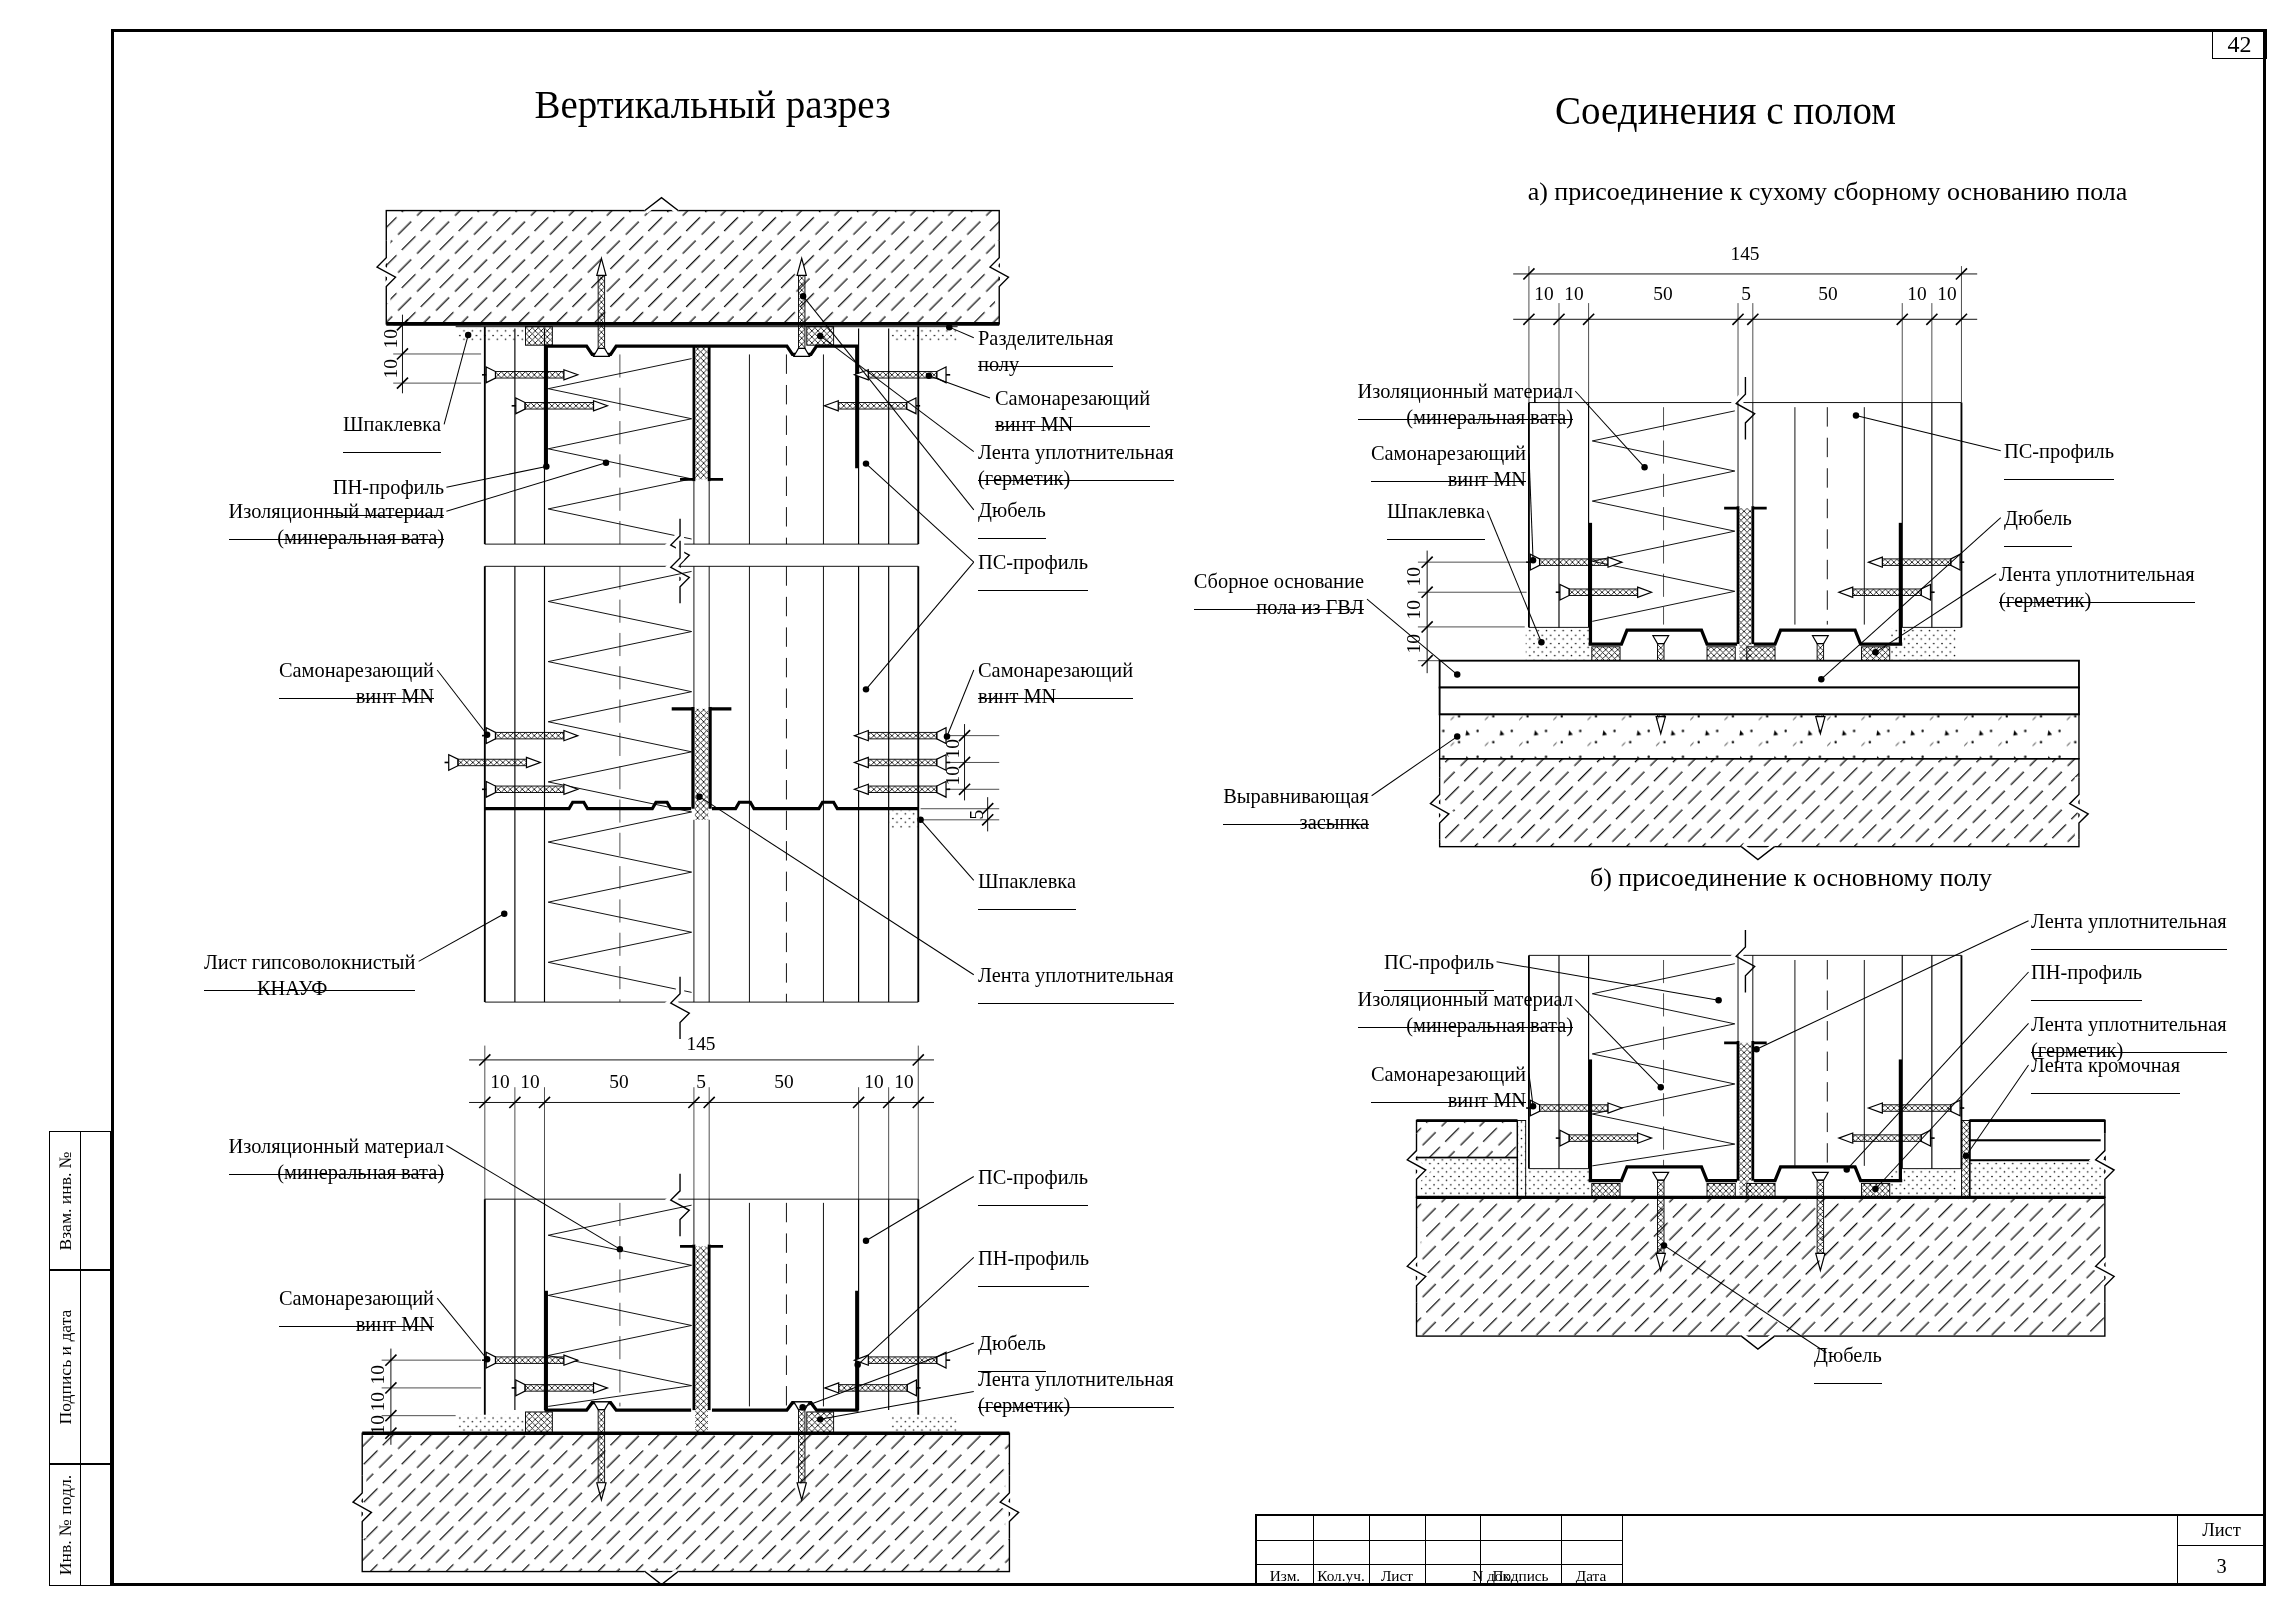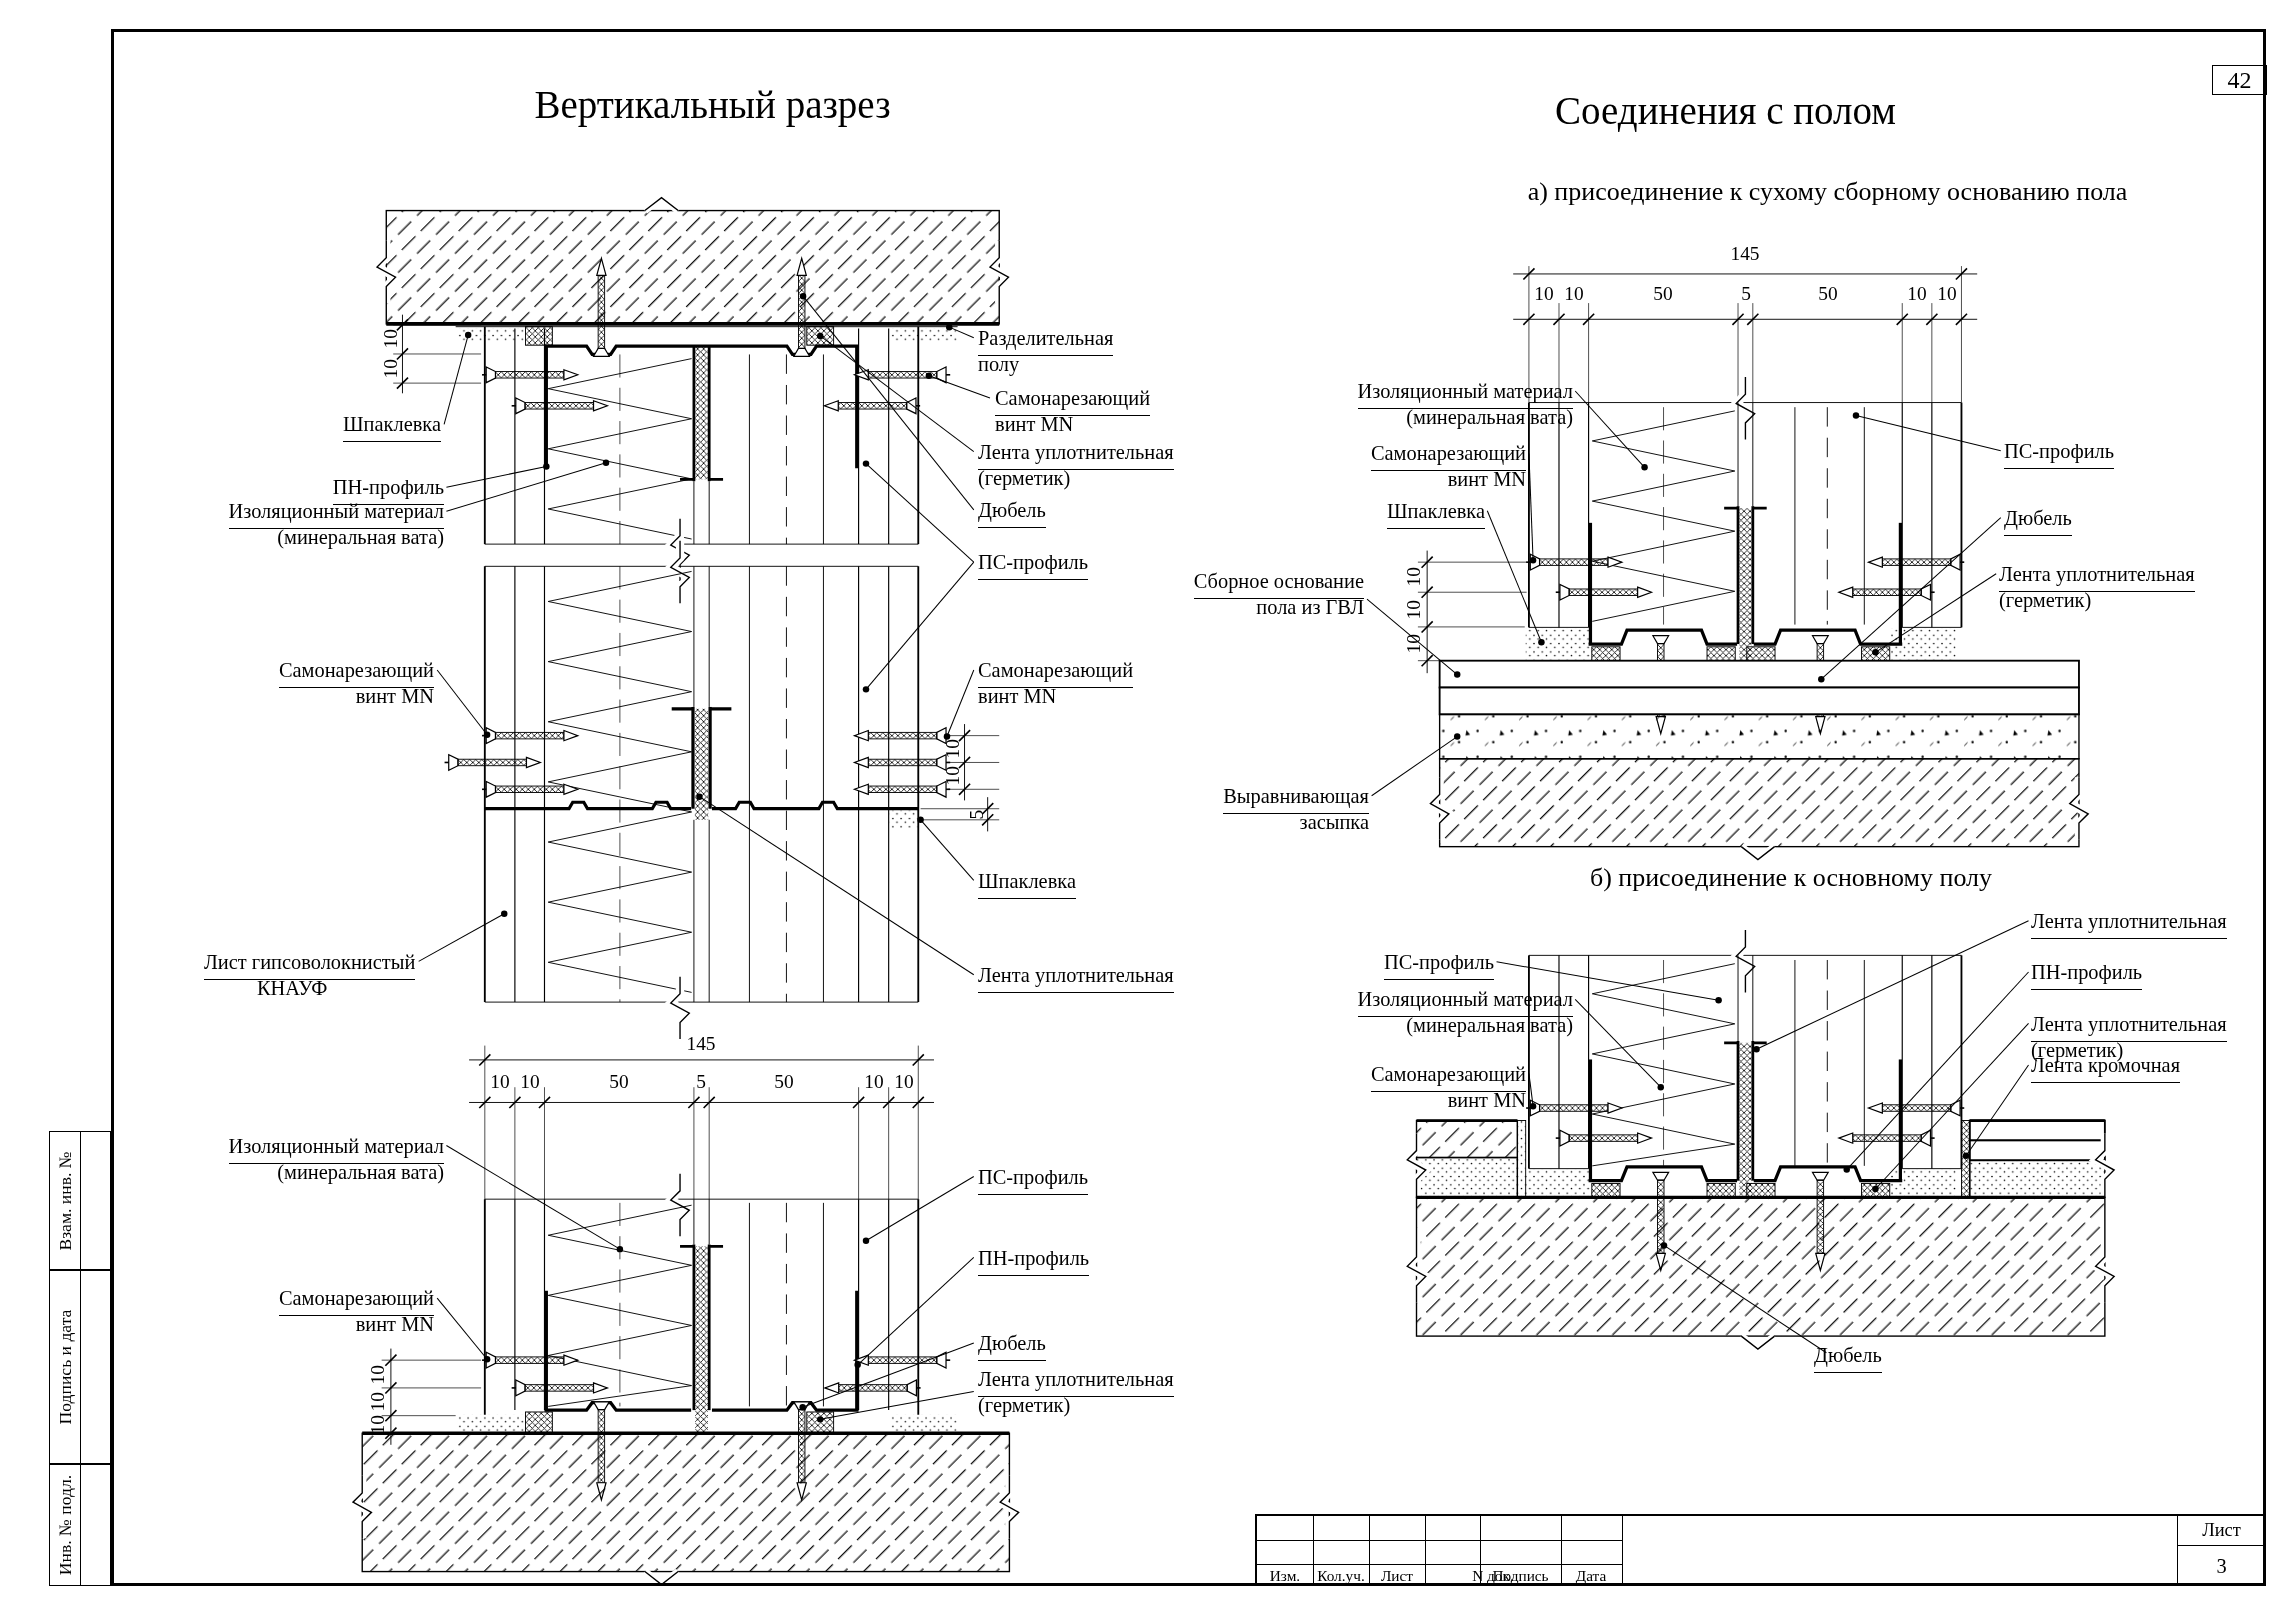--- a/index.html
+++ b/index.html
@@ -3,21 +3,21 @@
 <meta charset="utf-8">
 <style>
   html,body{margin:0;padding:0;background:#fff;}
   .sheet{position:relative;width:2295px;height:1623px;background:#fff;overflow:hidden;
          font-family:"Liberation Serif",serif;color:#000;}
   .layer{position:absolute;left:0;top:0;}
   
   .frame{position:absolute;left:111px;top:29px;width:2155px;height:1557px;
          border:3.2px solid #000;box-sizing:border-box;}
   .badge{position:absolute;left:2212px;top:29px;width:55px;height:30px;border:1.9px solid #000;
-         box-sizing:border-box;display:flex;align-items:center;justify-content:center;font-size:24px;margin-top:36px;}
+         box-sizing:border-box;display:flex;align-items:center;justify-content:center;font-size:24px;}
   .sbbox{position:absolute;left:49px;width:62px;border:1.9px solid #000;box-sizing:border-box;}
   .sbdiv{position:absolute;left:30px;top:0;bottom:0;border-left:1.4px solid #000;}
   .sblbl{position:absolute;left:-55px;top:50%;width:139px;height:30px;margin-top:-15px;
          transform:rotate(-90deg);display:flex;align-items:center;justify-content:center;
          font-size:17.6px;white-space:nowrap;}
   .tb{position:absolute;left:1255px;top:1514px;width:1011px;height:72px;border:2.8px solid #000;
       box-sizing:border-box;}
   .tbv{position:absolute;top:0;bottom:0;border-left:1.4px solid #000;}
   .tbh{position:absolute;left:0;border-top:1.4px solid #000;}
   .tbc{position:absolute;top:48px;height:24px;display:flex;align-items:center;justify-content:center;
@@ -26,21 +26,21 @@
           justify-content:center;font-size:54px;letter-spacing:1.9px;}
   .tb-sheetlbl{position:absolute;left:920px;top:0;width:89px;height:29px;display:flex;
           align-items:center;justify-content:center;font-size:18.5px;}
   .tb-sheetnum{position:absolute;left:920px;top:29px;width:89px;height:43px;display:flex;
           align-items:center;justify-content:center;font-size:20.4px;}
   
   .title{position:absolute;text-align:center;font-size:39px;white-space:nowrap;}
   .subtitle{position:absolute;text-align:center;font-size:26px;white-space:nowrap;}
   .lbl{position:absolute;font-size:20.4px;line-height:26px;white-space:nowrap;}
   .lbl.r{text-align:right;}
-  .lbl .u{border-bottom:1.4px solid #000;padding-bottom:6px;text-align:right;}
+  .lbl .u{border-bottom:1.4px solid #000;padding-bottom:17px;text-align:right;}
   .ind{padding-left:53px;}
   .dim{position:absolute;width:56px;margin-left:-28px;text-align:center;
        font-size:19.4px;line-height:19.4px;white-space:nowrap;}
   .dim.v{transform:rotate(-90deg);}
 </style>
 </head>
 <body>
 
 <div class="sheet">
 

